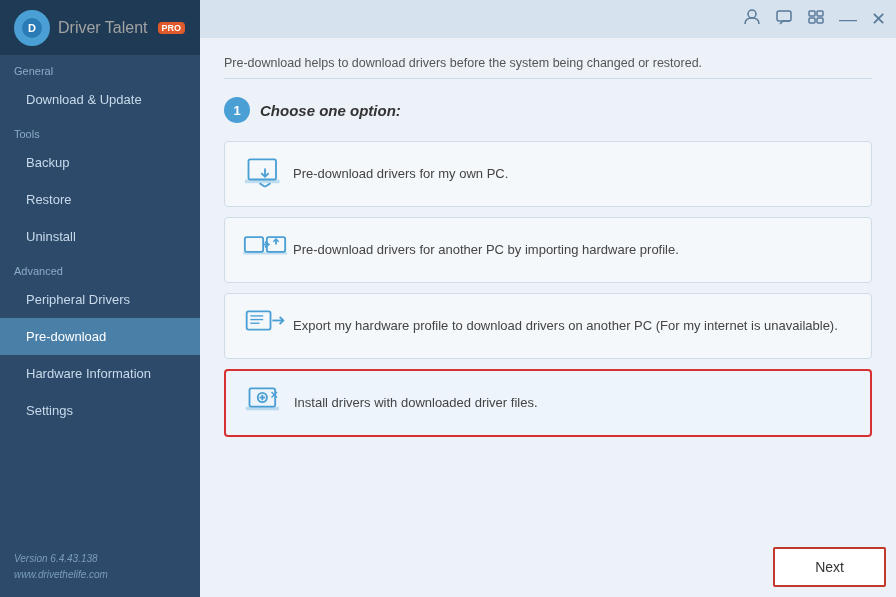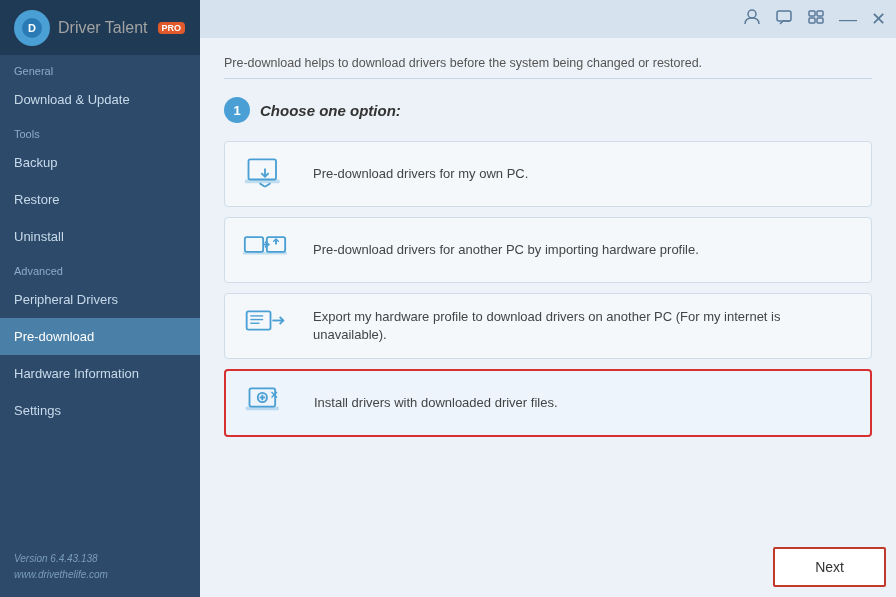--- a/index.html
+++ b/index.html
@@ -36,21 +36,21 @@
       color: white; font-size: 9px; font-weight: bold;
       padding: 1px 4px; border-radius: 4px; margin-left: 2px;
     }
     .sidebar-section-label {
       color: #8bacc8;
       font-size: 11px;
       padding: 10px 14px 4px;
       text-transform: none;
     }
     .sidebar-item {
-      padding: 11px 14px;
+      padding: 11px 26px;
       color: #c8daea;
       font-size: 13px;
       cursor: pointer;
       display: flex; align-items: center;
     }
     .sidebar-item.active { background: #4a7fa8; color: white; }
     .sidebar-footer {
       margin-top: auto;
       padding: 14px;
       color: #7a9dba;
@@ -114,21 +114,21 @@
     .options-list { display: flex; flex-direction: column; gap: 10px; flex: 1; }
 
     .option-item {
       display: flex;
       align-items: center;
       padding: 12px 16px;
       background: #f4f8fb;
       border: 1px solid #d0dde8;
       border-radius: 4px;
       cursor: pointer;
-      gap: 24px;
+      gap: 4px;
     }
     .option-item.selected {
       background: #edf4fb;
       border: 2px solid #d63030;
     }
     .option-icon {
       width: 48px; height: 40px;
       flex-shrink: 0;
       display: flex; align-items: center; justify-content: center;
     }

